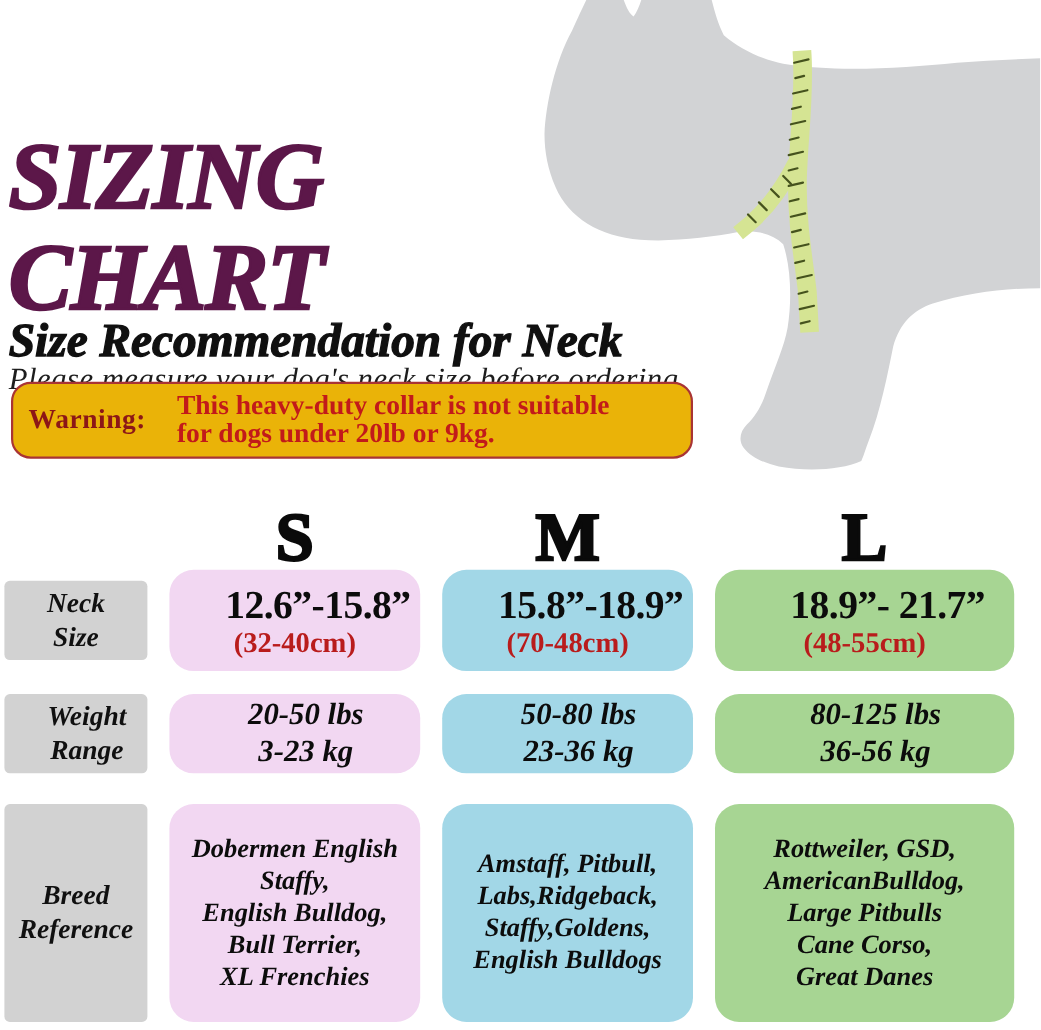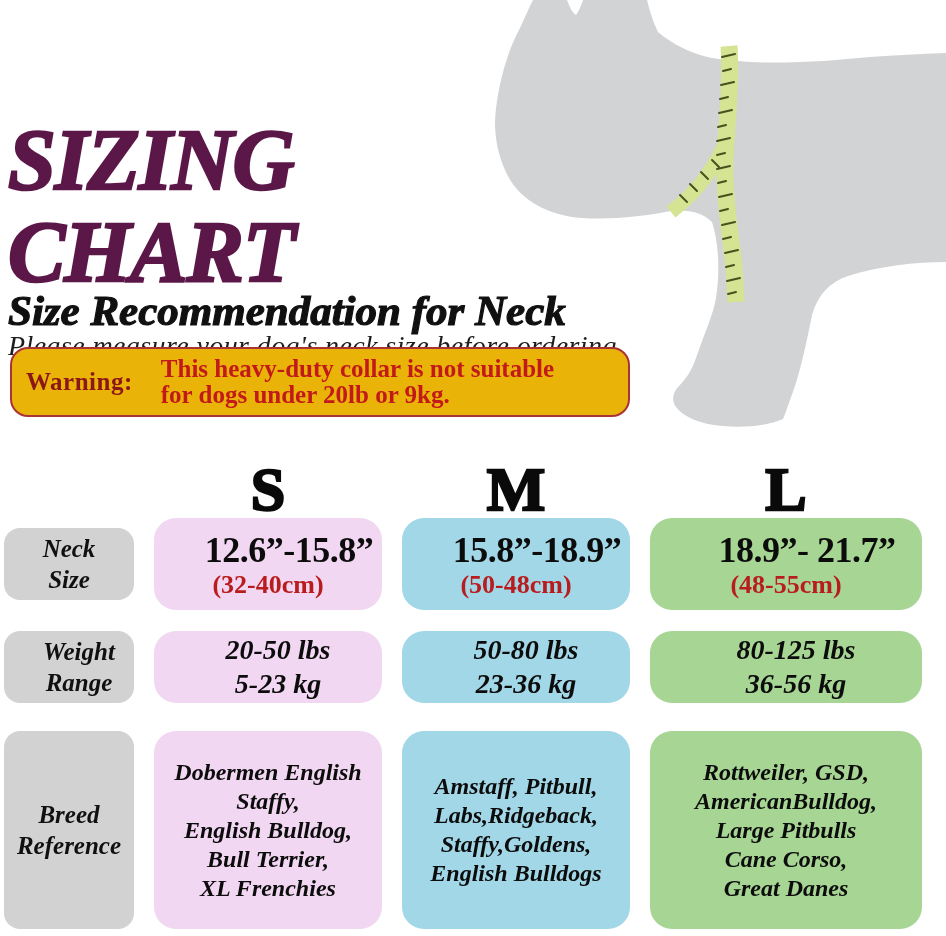--- a/index.html
+++ b/index.html
@@ -28,21 +28,21 @@
   
   .grid{position:absolute;left:4px;top:460px;display:grid;
         grid-template-columns:130px 228px 228px 272px;
         grid-template-rows:58px 92px 21px 72px 28px 198px;
         column-gap:20px;}
   .col-head{grid-row:1;align-self:center;text-align:center;font-size:62px;line-height:56px;
             font-weight:bold;color:#0a0a0a;-webkit-text-stroke:2.4px #0a0a0a;}
   .c2{grid-column:2}.c3{grid-column:3}.c4{grid-column:4}
   .cell{display:flex;flex-direction:column;justify-content:center;align-items:center;
         text-align:center;border-radius:22px;}
-  .label-box{background:#d2d2d2;border-radius:16px;}
+  .label-box{background:#d2d2d2;border-radius:5px;}
   .bg-s{background:#f2d7f2;} .bg-m{background:#a2d7e7;} .bg-l{background:#a7d593;}
   .r1{grid-row:2;} .r1.label-box{height:72px;align-self:center;}
   .r2{grid-row:4;padding-left:20px;} .r3{grid-row:6;}
   .lbl-line{font-size:25px;line-height:31px;font-weight:bold;font-style:italic;color:#101010;}
   .neck-main{font-size:36px;line-height:40px;font-weight:bold;color:#0c0c0c;letter-spacing:-.5px;margin-left:42px;}
   .neck-sub{font-size:26px;line-height:29px;font-weight:bold;color:#b91c1c;}
   .wt-line{font-size:28px;line-height:34px;font-weight:bold;font-style:italic;color:#0c0c0c;}
   .br-line{font-size:24px;line-height:29px;font-weight:bold;font-style:italic;color:#0c0c0c;}
 </style>
 </head>
@@ -132,34 +132,34 @@
     <div class="cell label-box r1" style="grid-column:1">
       <div class="lbl-line">Neck</div>
       <div class="lbl-line">Size</div>
     </div>
     <div class="cell bg-s r1 c2">
       <div class="neck-main">12.6”-15.8”</div>
       <div class="neck-sub">(32-40cm)</div>
     </div>
     <div class="cell bg-m r1 c3">
       <div class="neck-main">15.8”-18.9”</div>
-      <div class="neck-sub">(50-48cm)</div>
+      <div class="neck-sub">(70-48cm)</div>
     </div>
     <div class="cell bg-l r1 c4">
       <div class="neck-main">18.9”- 21.7”</div>
       <div class="neck-sub">(48-55cm)</div>
     </div>
 
     <div class="cell label-box r2" style="grid-column:1">
       <div class="lbl-line">Weight</div>
       <div class="lbl-line">Range</div>
     </div>
     <div class="cell bg-s r2 c2">
       <div class="wt-line">20-50 lbs</div>
-      <div class="wt-line">5-23 kg</div>
+      <div class="wt-line">3-23 kg</div>
     </div>
     <div class="cell bg-m r2 c3">
       <div class="wt-line">50-80 lbs</div>
       <div class="wt-line">23-36 kg</div>
     </div>
     <div class="cell bg-l r2 c4">
       <div class="wt-line">80-125 lbs</div>
       <div class="wt-line">36-56 kg</div>
     </div>
 

